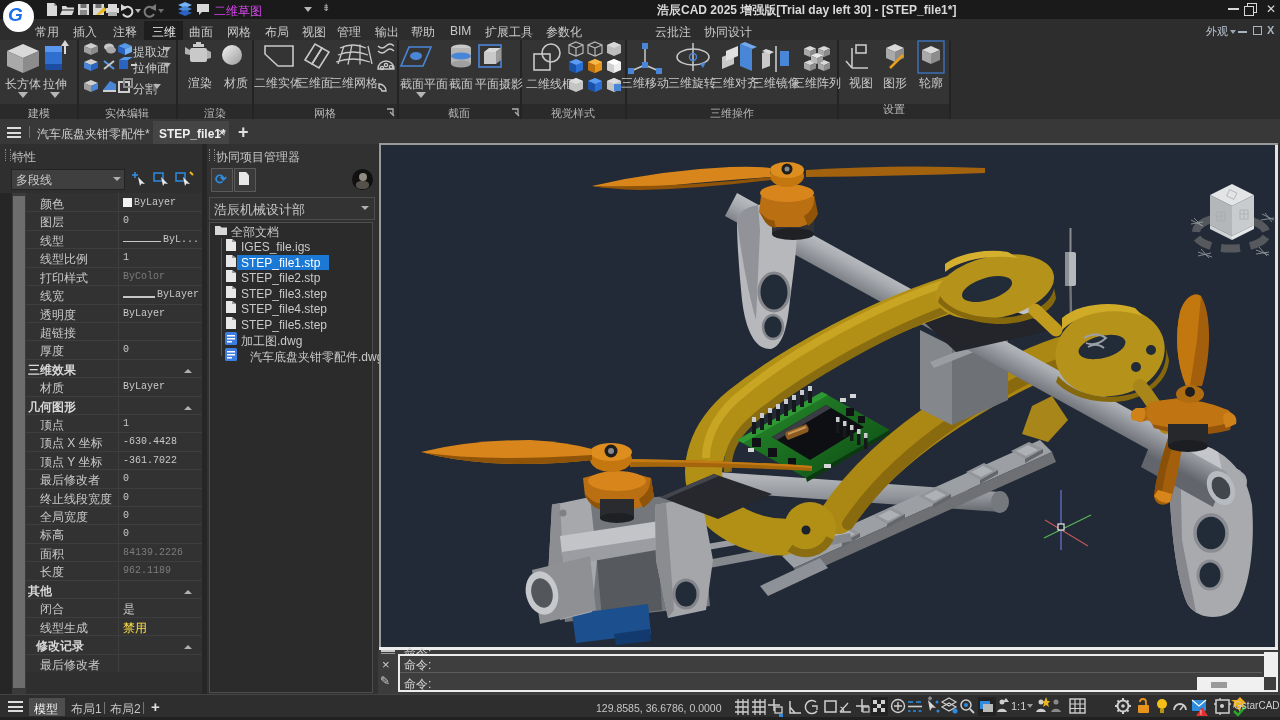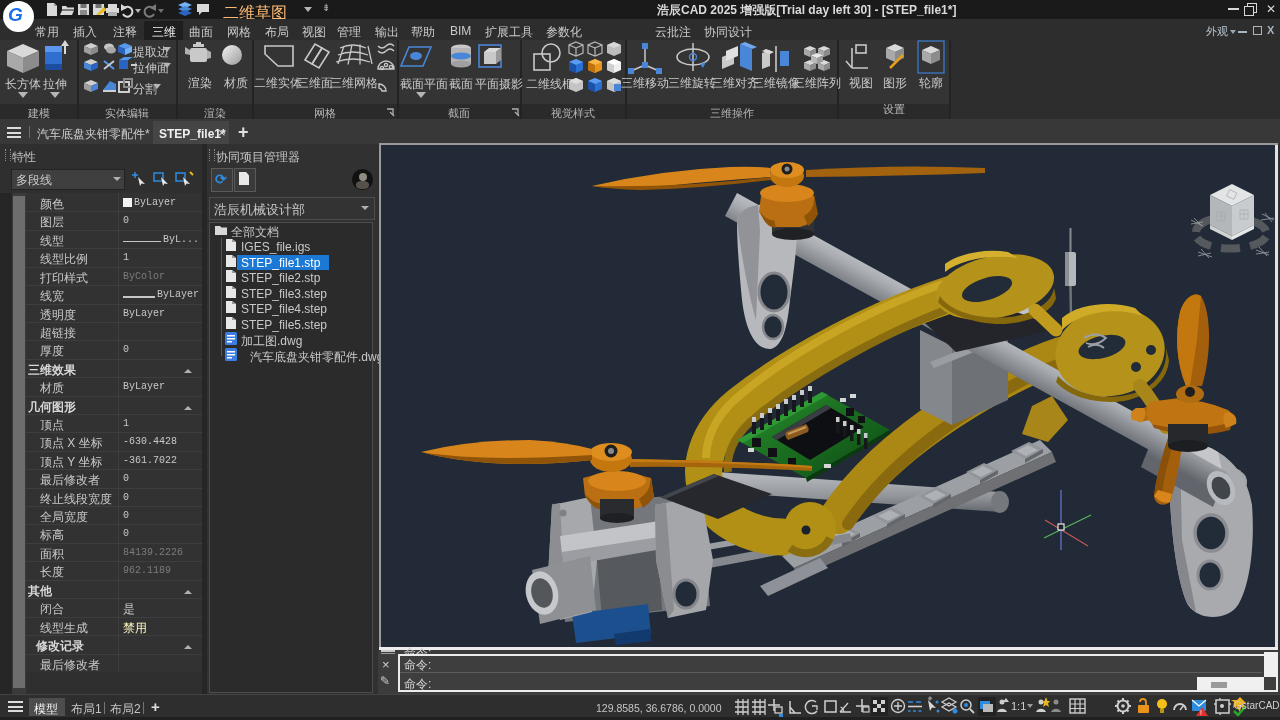--- a/index.html
+++ b/index.html
@@ -46,21 +46,21 @@
 <g>
         <polygon points="185,2 192,5 185,8 178,5" fill="#74b2f4"></polygon>
         <polygon points="185,6 192,9 185,12 178,9" fill="#4a86d8"></polygon>
         <polygon points="185,10 192,13 185,16 178,13" fill="#2a64c0"></polygon>
       </g>
 <g>
         <path d="M197 4 h12 v8 h-7 l-3 3 v-3 h-2 z" fill="#d9d9d9"></path>
       </g>
 </svg>
 </div>
-<div class="a t" style="left:223px;top:3px;font-size:16px;color:#fdba74">二维草图</div>
+<div class="a t" style="left:214px;top:3px;font-size:12px;color:#d946ef">二维草图</div>
 <div class="a" style="left:304px;top:7px;width:0;height:0;border-left:4px solid transparent;border-right:4px solid transparent;border-top:5px solid #b6b6b6"></div>
 <div class="a t" style="left:322px;top:2px;color:#b0b0b0;font-size:10px">⇟</div>
 <div class="a t" style="left:657px;top:2px;font-weight:bold;font-size:12px;color:#dadada">浩辰CAD 2025 增强版[Trial day left 30] - [STEP_file1*]</div>
 <div class="a" style="left:1228px;top:8px;width:11px;height:2px;background:#d8d8d8"></div>
 <div class="a" style="left:1247px;top:3px;width:8px;height:8px;border:1.5px solid #d8d8d8;background:#1a1a1a"></div>
 <div class="a" style="left:1244px;top:6px;width:8px;height:8px;border:1.5px solid #d8d8d8;background:#1a1a1a"></div>
 <div class="a t" style="left:1266px;top:2px;color:#d8d8d8;font-size:12px">✕</div>
 
 <div class="a" style="left:3px;top:1px;width:31px;height:31px;border-radius:50%;background:#fff;z-index:5"></div>
 <div class="a" style="left:8px;top:4px;z-index:6;font-size:19px;font-weight:bold;color:#1b6fe8;font-style:italic">G</div>
@@ -498,21 +498,21 @@
 <span class="a t" style="left:14px;top:371px">长度</span>
     <span class="a mono" style="left:97px;top:372px;color:#7c7c7c">962.1189</span>
 <div class="a" style="left:0;top:387px;width:176px;height:1px;background:#3e3e3e"></div>
 <span class="a t" style="left:2px;top:390px;font-weight:bold;color:#d8d8d8">其他</span>
     <span class="a" style="left:158px;top:397px;width:0;height:0;border-left:4px solid transparent;border-right:4px solid transparent;border-bottom:4px solid #b0b0b0"></span>
 <div class="a" style="left:0;top:405px;width:176px;height:1px;background:#3e3e3e"></div>
 <span class="a t" style="left:14px;top:408px">闭合</span>
     <span class="a t" style="left:97px;top:408px;color:#c6c6c6">是</span>
 <div class="a" style="left:0;top:424px;width:176px;height:1px;background:#3e3e3e"></div>
 <span class="a t" style="left:14px;top:427px">线型生成</span>
-    <span class="a t" style="left:97px;top:427px;color:#fef9c3">禁用</span>
+    <span class="a t" style="left:97px;top:427px;color:#fde047">禁用</span>
 <div class="a" style="left:0;top:442px;width:176px;height:1px;background:#3e3e3e"></div>
 <span class="a t" style="left:10px;top:445px;font-weight:bold;color:#d8d8d8">修改记录</span>
     <span class="a" style="left:158px;top:452px;width:0;height:0;border-left:4px solid transparent;border-right:4px solid transparent;border-bottom:4px solid #b0b0b0"></span>
 <div class="a" style="left:0;top:461px;width:176px;height:1px;background:#3e3e3e"></div>
 <span class="a t" style="left:14px;top:464px">最后修改者</span>
 </div>
 
 <div class="a" style="left:202px;top:144px;width:5px;height:552px;background:#262626"></div>
 
 <div class="a" style="left:207px;top:144px;width:171px;height:552px;background:#313131"></div>

